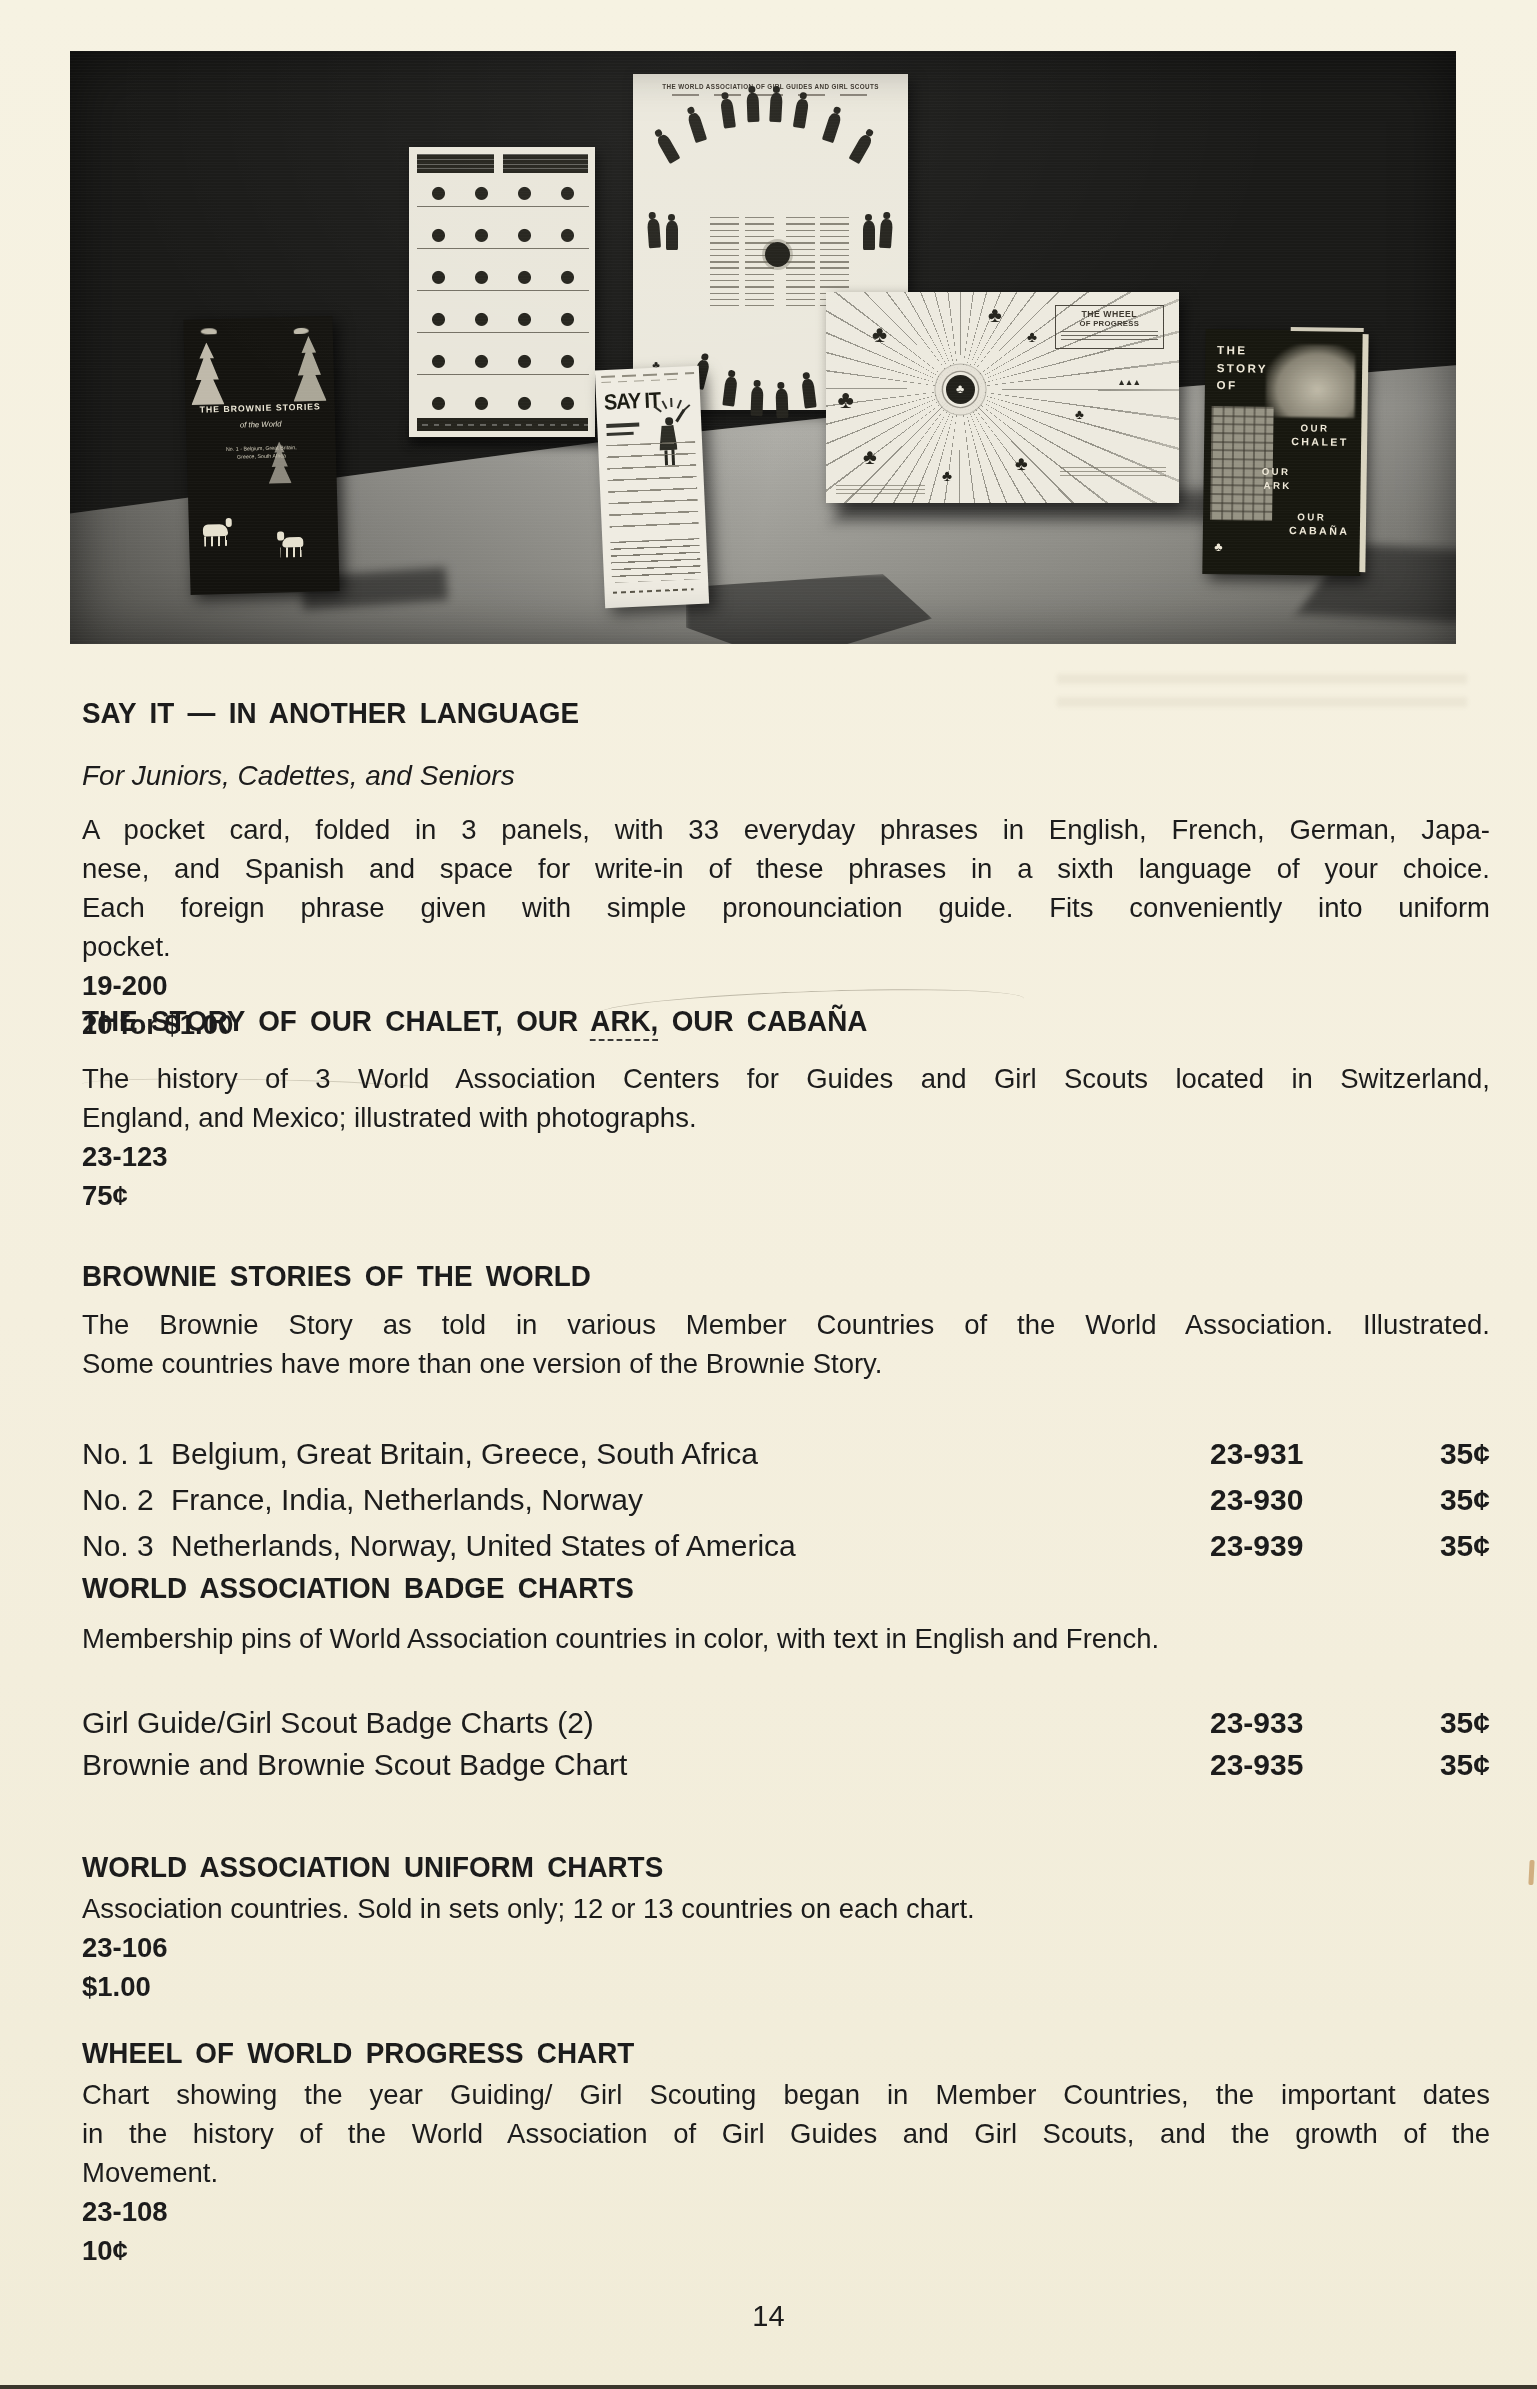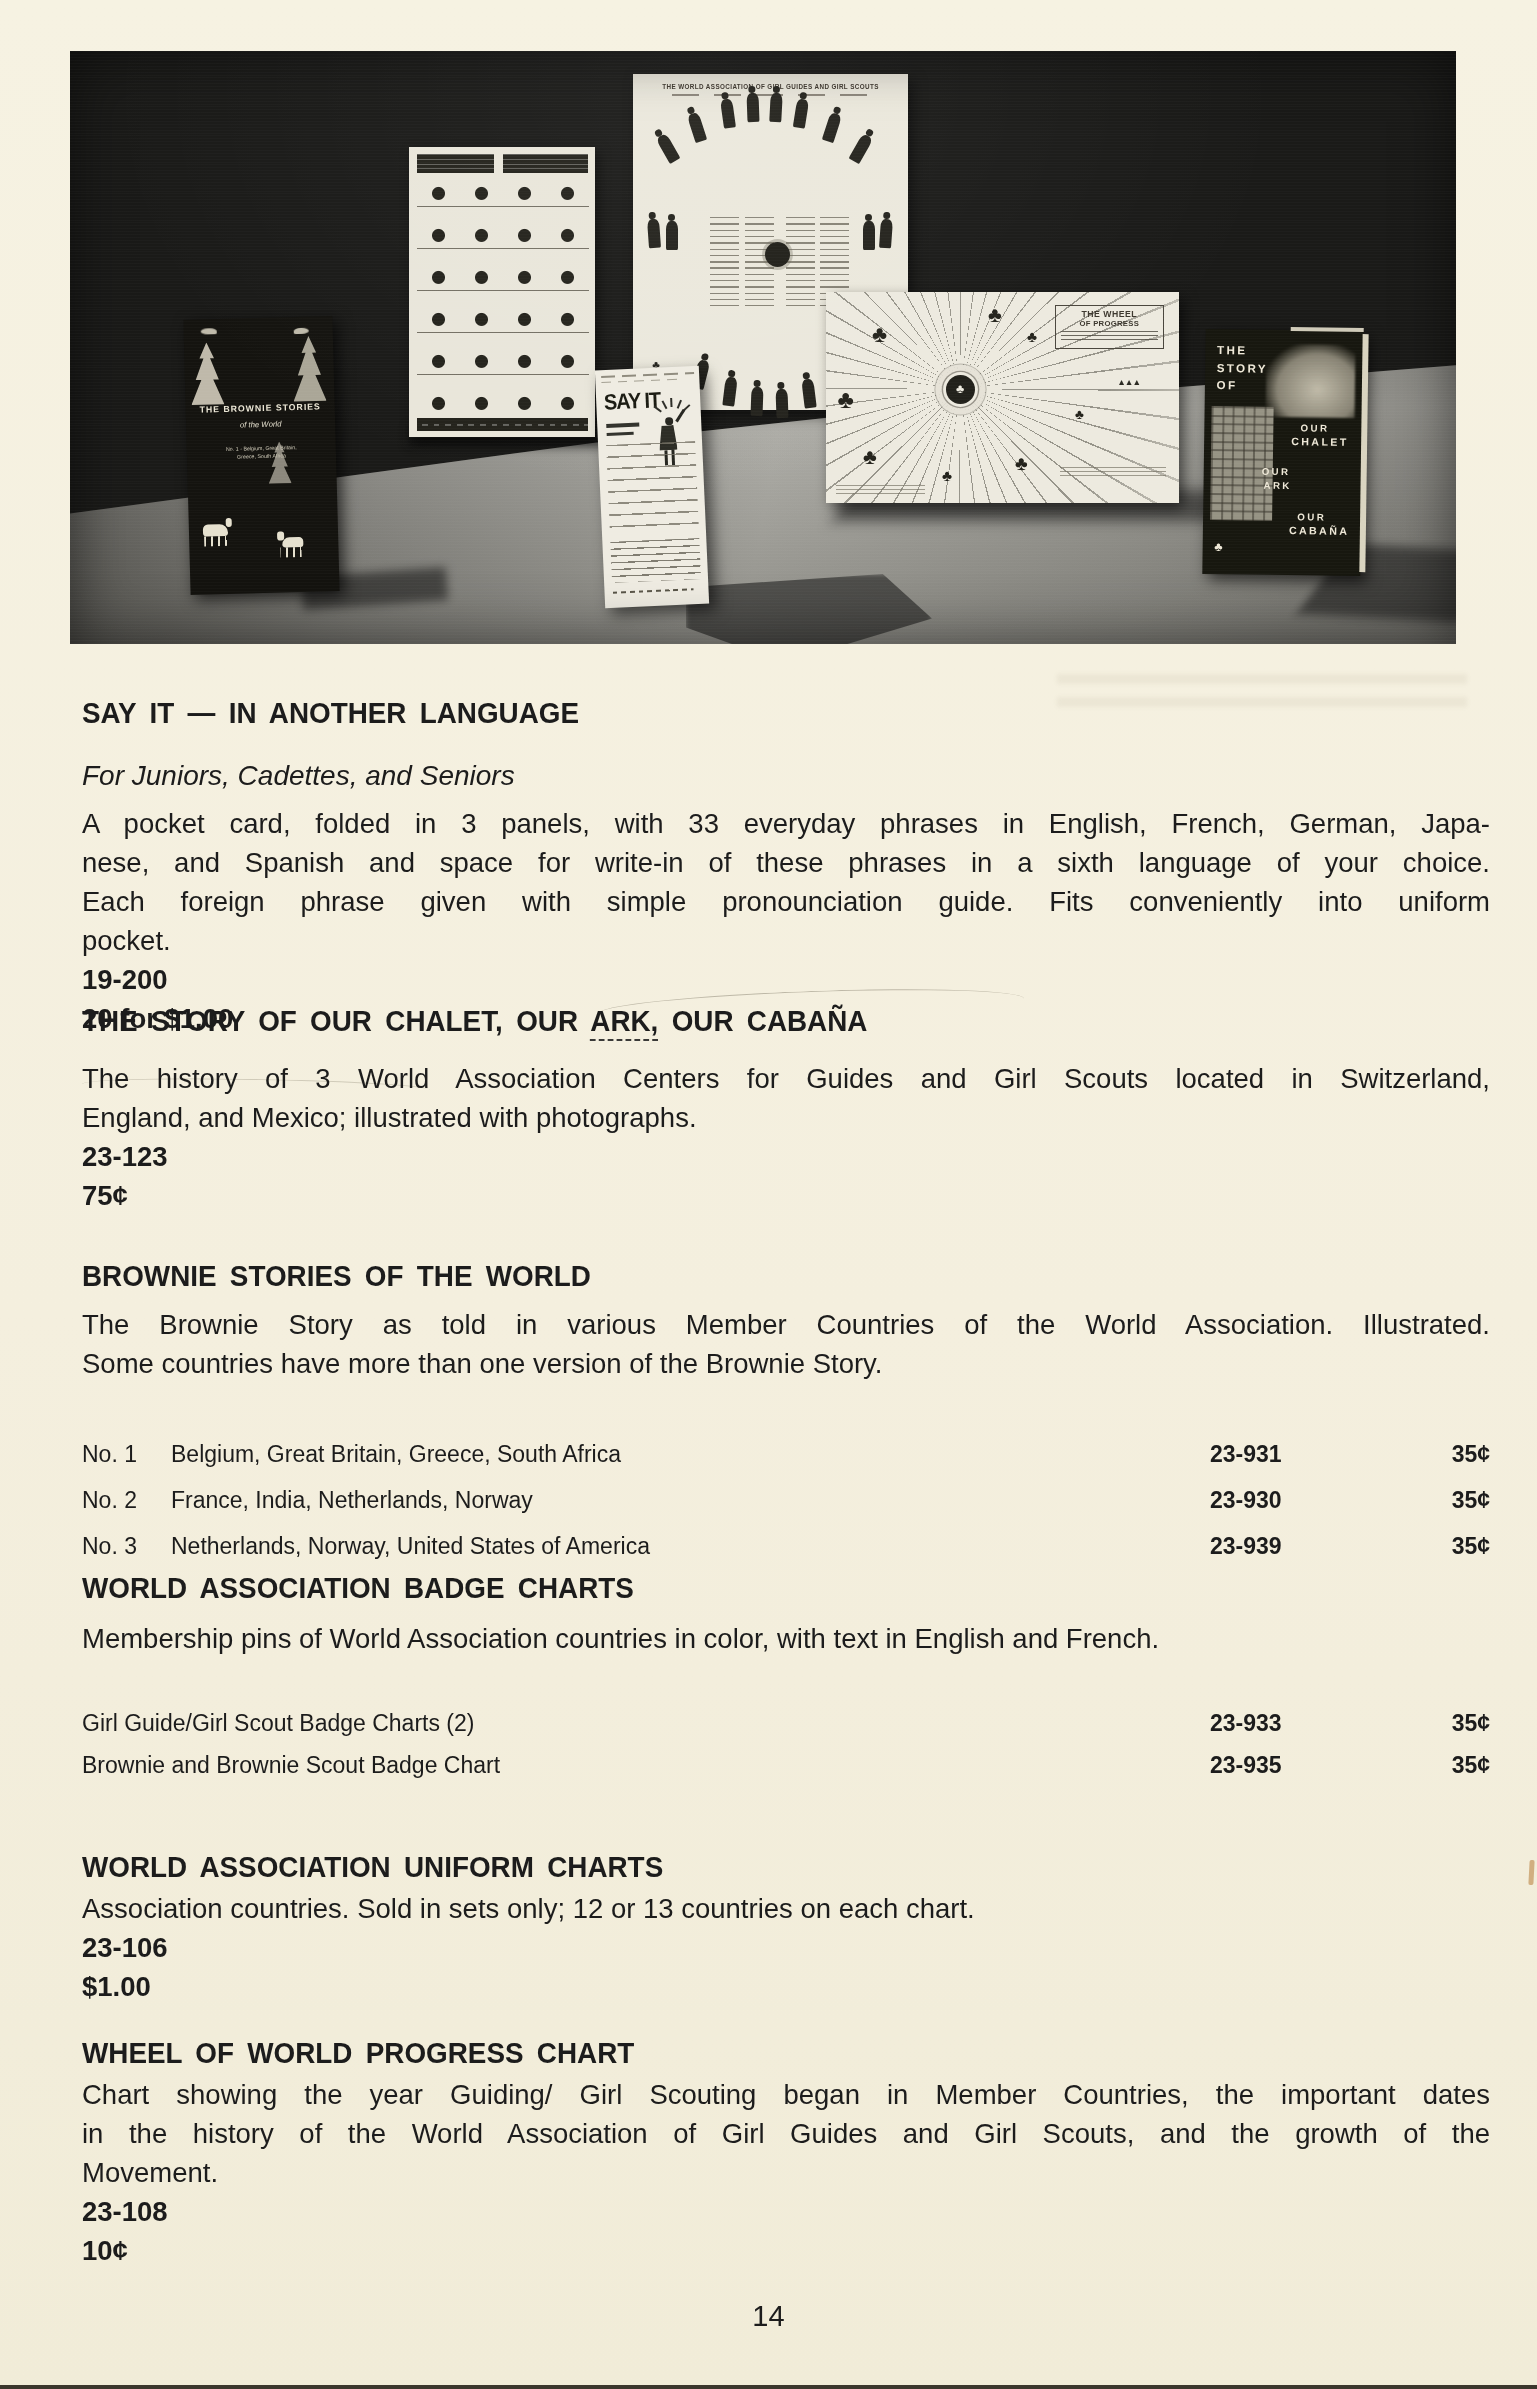--- a/index.html
+++ b/index.html
@@ -114,21 +114,21 @@
   .sec h2{margin:0;font-size:29px;font-weight:bold;line-height:33px;letter-spacing:0;
     word-spacing:5.8px;transform:scaleX(.96);transform-origin:left center;white-space:nowrap;}
   .ark{border-bottom:2.9px dashed #3a3a38;padding-bottom:1.9px;}
   .subhead{margin:29px 0 8px;font-size:28px;font-style:italic;line-height:33px;}
   .bodyblock{font-size:27.5px;line-height:39px;}
   .jline{text-align:justify;text-align-last:justify;}
   .priceline{display:flex;font-size:27.5px;line-height:39px;flex-direction:column;}
   .pl-tail{flex:1;}
   .pl-code,.pl-price{font-weight:bold;}
   .pl-price{text-align:left;}
-  .rows{font-size:23px;}
+  .rows{font-size:30px;}
   .row{display:grid;line-height:46px;}
   .row4{grid-template-columns:89px 1fr 174px 106px;}
   .row3{grid-template-columns:1fr 174px 106px;line-height:42px;}
   .cell-code,.cell-price{font-weight:bold;}
   .cell-price{text-align:right;}
   .pagenum{position:absolute;top:2300px;left:0;width:100%;text-align:center;font-size:29px;}
   
   .ghost{position:absolute;left:1057px;top:674px;width:410px;height:44px;opacity:.5;filter:blur(1.9px);
     background:repeating-linear-gradient(rgba(140,128,100,.18) 0 9.7px,transparent 9.7px 23px);}
   .crease{position:absolute;left:599px;top:991px;width:425px;height:29px;
@@ -267,21 +267,21 @@
 
   <div class="ghost"></div>
   <div class="crease"></div>
   <div class="crease2"></div>
   <div class="tick"></div>
   <div class="page-bottom"></div>
 
   <section class="sec" style="top:697px;">
     <h2>SAY IT — IN ANOTHER LANGUAGE</h2>
     <p class="subhead">For Juniors, Cadettes, and Seniors</p>
-    <div class="bodyblock" style="margin-top:12px;">
+    <div class="bodyblock" style="margin-top:18px;">
       <div class="jline">A pocket card, folded in 3 panels, with 33 everyday phrases in English, French, German, Japa-</div>
       <div class="jline">nese, and Spanish and space for write-in of these phrases in a sixth language of your choice.</div>
       <div class="jline">Each foreign phrase given with simple pronounciation guide. Fits conveniently into uniform</div>
       <div class="priceline">
         <span class="pl-tail">pocket.</span>
         <span class="pl-code" style="width:212px;">19-200</span>
         <span class="pl-price" style="width:183px;">20 for $1.00</span>
       </div>
     </div>
   </section>

